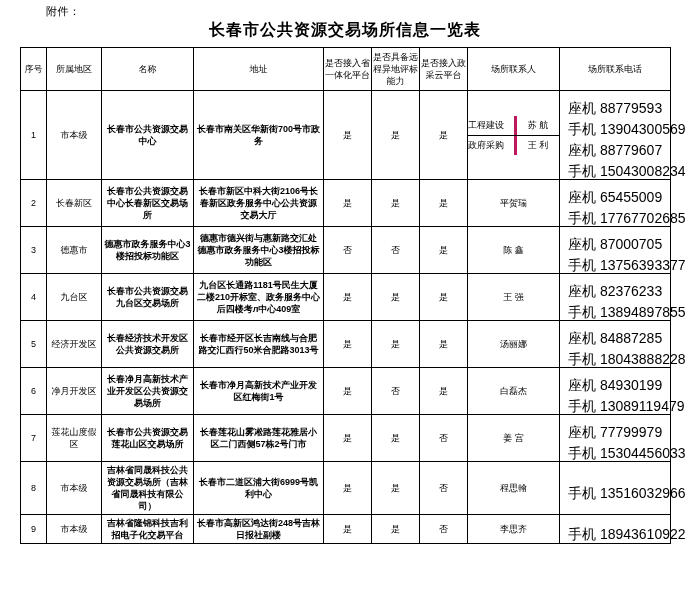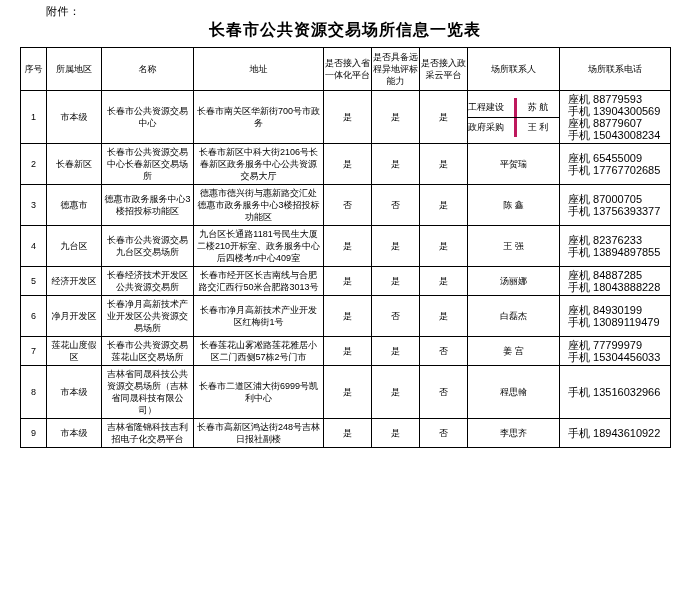--- a/index.html
+++ b/index.html
@@ -57,20 +57,21 @@
   }
   th.th-tight {
     font-size: 9px;
     line-height: 11px;
   }
   td.idx { font-size: 10px; }
   td.left-text {
     text-align: left;
     padding-left: 3px;
     padding-right: 3px;
+    font-weight: bold;
   }
   td.region { line-height: 12px; }
   td.yn { font-size: 10px; }
   .contact-split {
     display: flex;
     flex-direction: column;
     width: 100%;
   }
   .contact-row {
     display: flex;
@@ -98,22 +99,23 @@
   }
   .contact-cell-pad { padding: 0 !important; }
   .phone-lines {
     display: flex;
     flex-direction: column;
     align-items: flex-start;
     padding-left: 6px;
   }
   .phone-line {
     white-space: nowrap;
-    font-size: 11px;
+    font-size: 14px;
     line-height: 12px;
+    margin-top: 9px;
   }
 </style>
 </head>
 <body>
 
 <div class="page">
 
   <div class="attachment">附件：</div>
 
   <div class="doc-title">长春市公共资源交易场所信息一览表</div>

